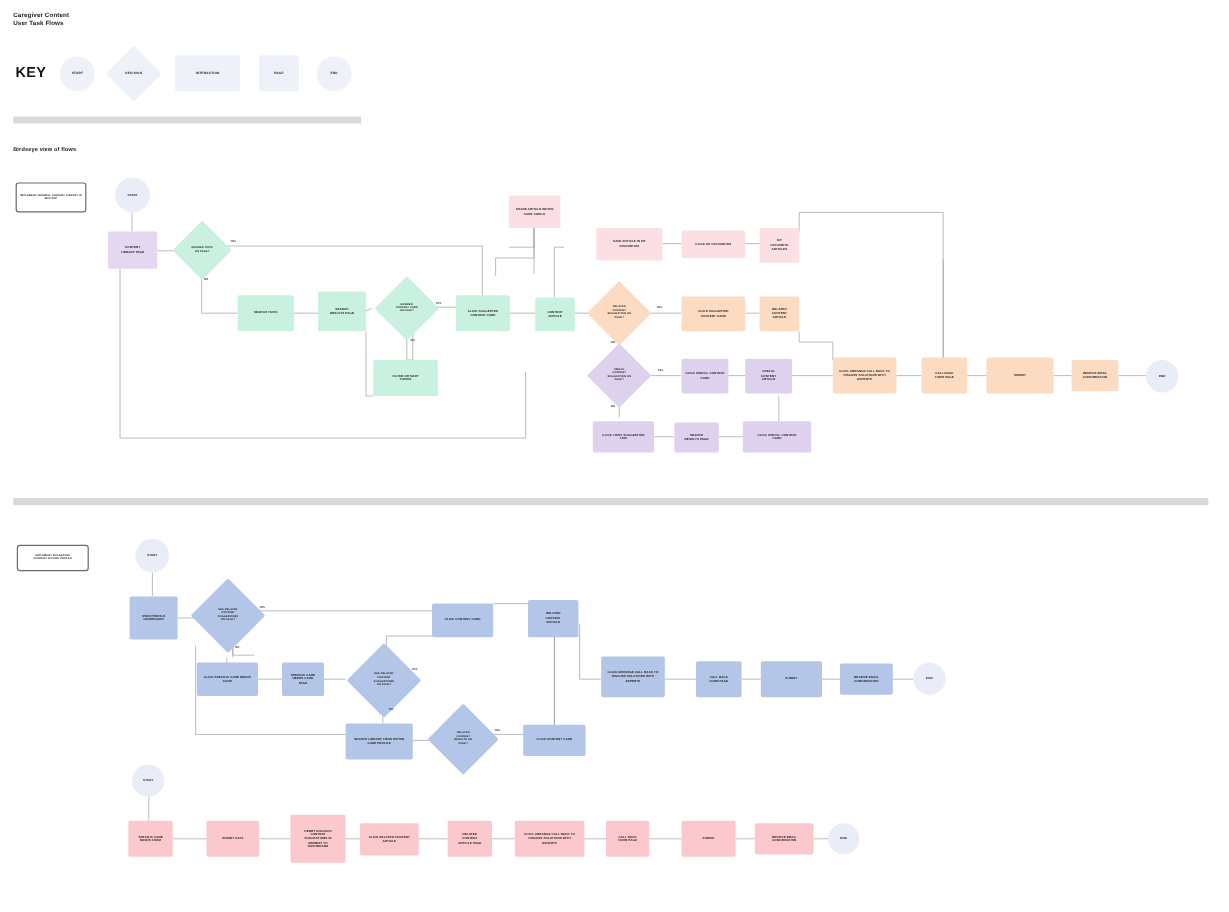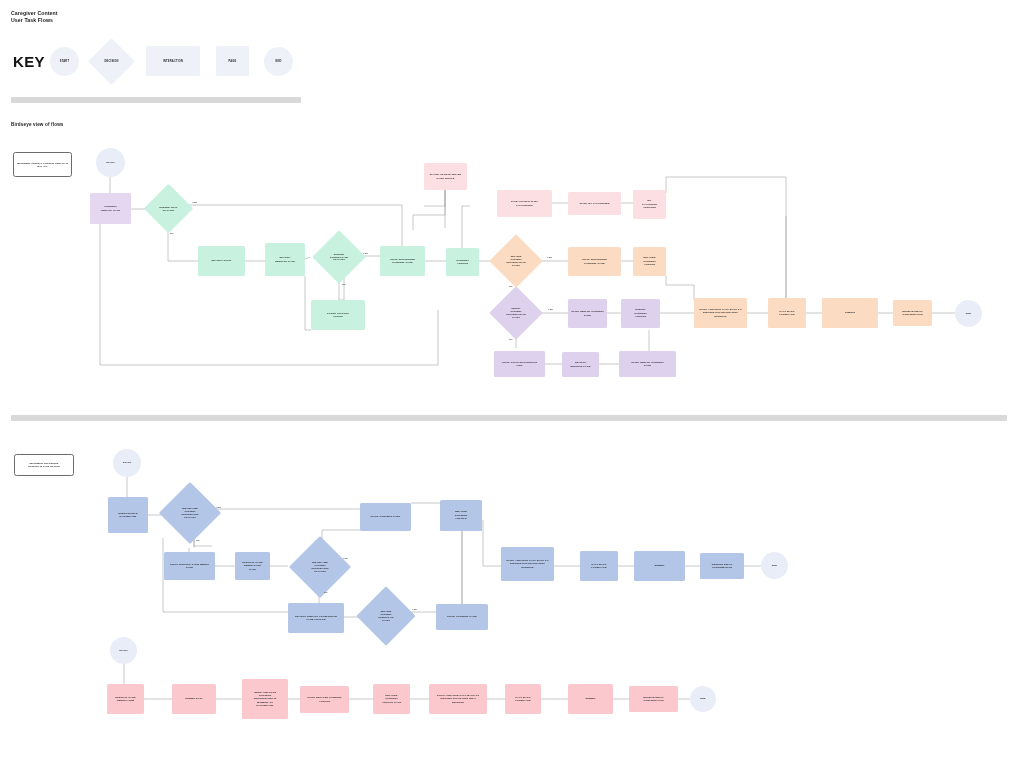--- a/index.html
+++ b/index.html
@@ -22,21 +22,21 @@
     font-size: 5.2px;
     font-weight: bold;
     line-height: 1.38;
     color: #1b1b1b;
     letter-spacing: .1px;
     white-space: pre-line;
   }
   .key-label {
     position: absolute;
     left: 13px; top: 53px;
-    font-size: 15px;
+    font-size: 12px;
     font-weight: bold;
     color: #141414;
     letter-spacing: .3px;
   }
   .section-label {
     position: absolute;
     font-size: 4.6px;
     font-weight: bold;
     color: #1b1b1b;
     letter-spacing: .15px;

